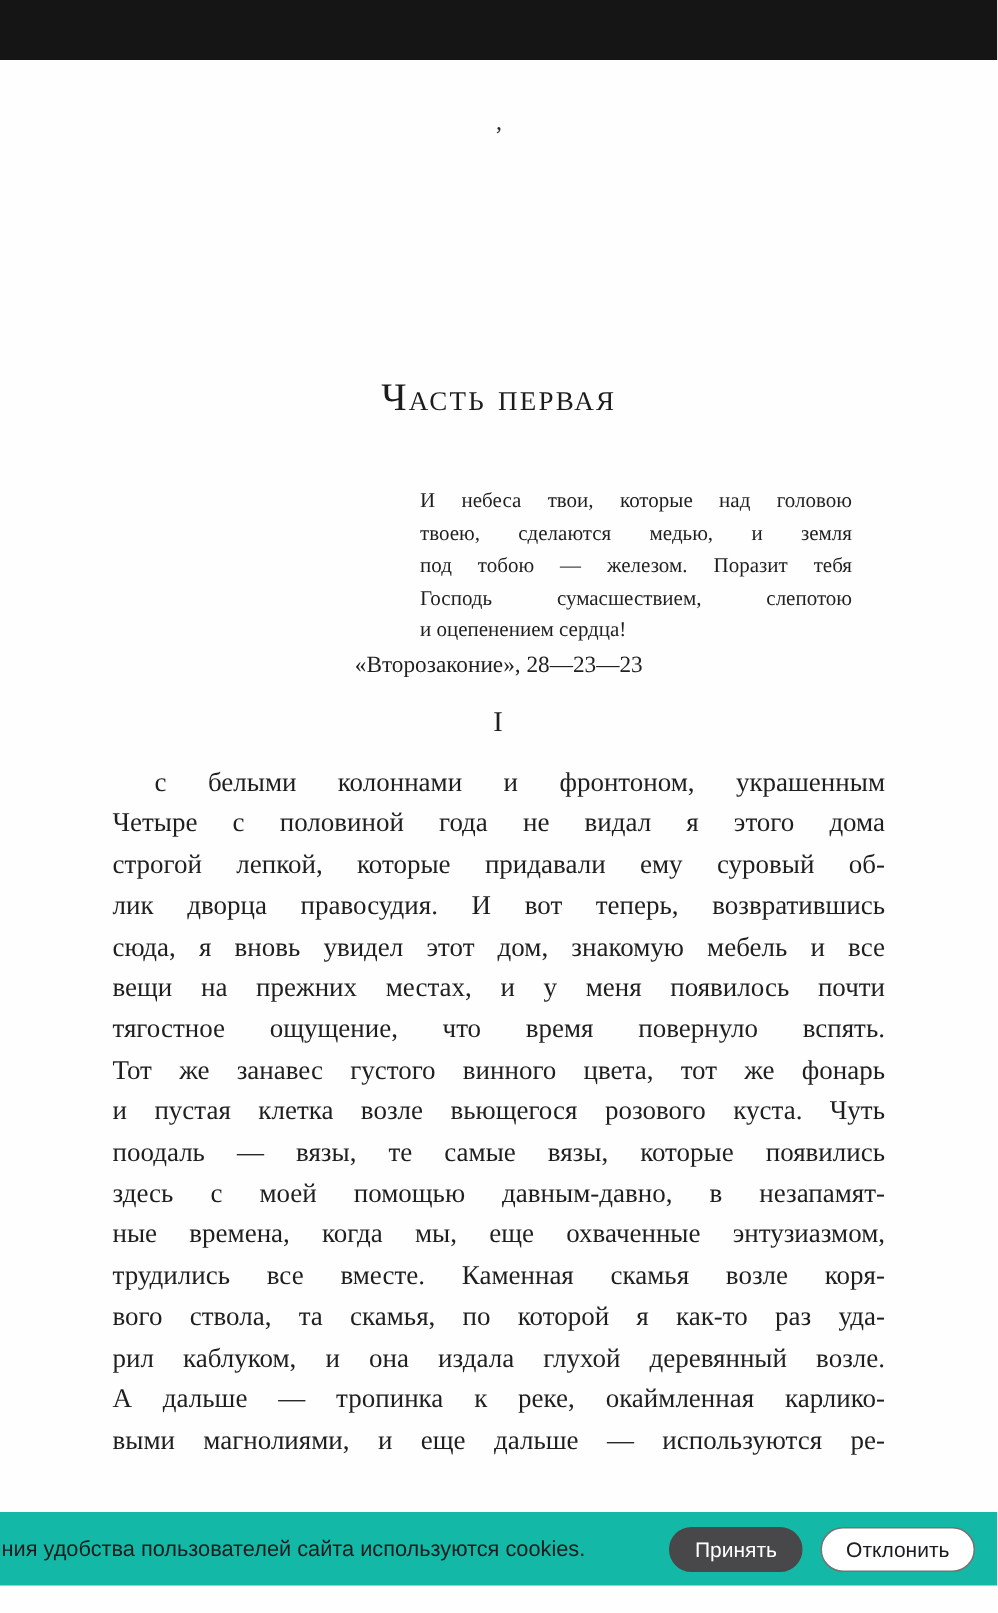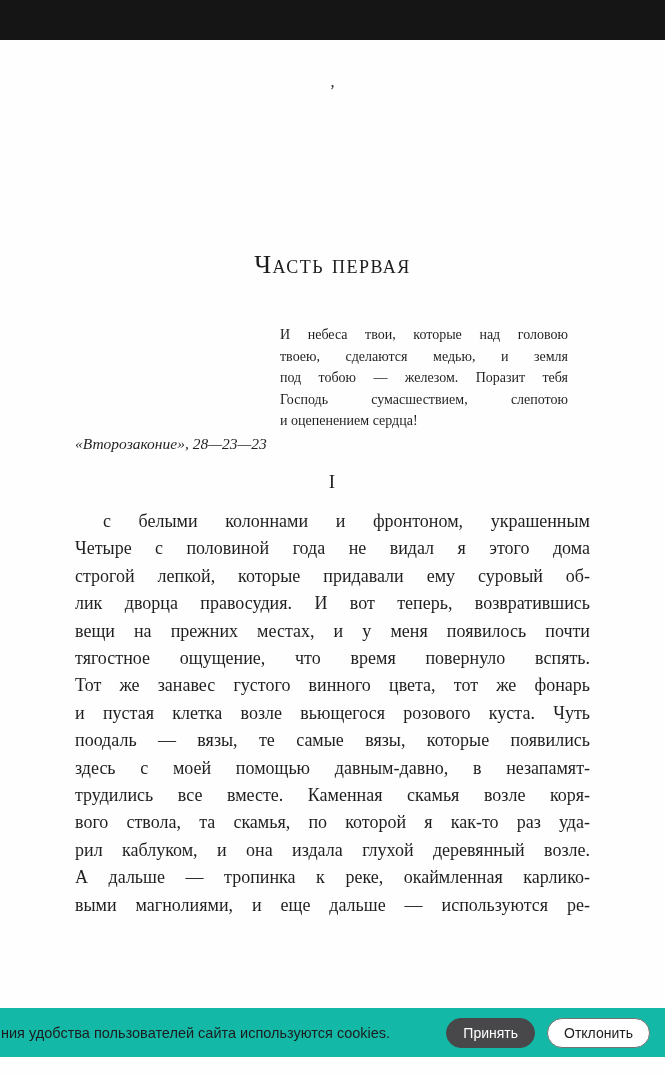--- a/index.html
+++ b/index.html
@@ -53,22 +53,21 @@
   }
   .epigraph .epi-line {
     text-align:justify;
     text-align-last:justify;
   }
   .epigraph .epi-line:last-child {
     text-align-last:left;
   }
   .epi-attribution {
     margin-top:1px;
-    text-align:left;
-    font-style:italic;
+    text-align:center;
     font-size:15.5px;
     line-height:21.5px;
   }
 
   .chapter-number {
     margin-top:17px;
     text-align:center;
     font-size:19px;
     letter-spacing:1px;
   }
@@ -155,26 +154,28 @@
 
     <div class="epi-attribution">«Второзаконие», 28—23—23</div>
 
     <div class="chapter-number">I</div>
 
     <div class="body-text">
         <div class="bline">с белыми колоннами и фронтоном, украшенным</div>
         <div class="bline">Четыре с половиной года не видал я этого дома</div>
         <div class="bline">строгой лепкой, которые придавали ему суровый об-</div>
         <div class="bline">лик дворца правосудия. И вот теперь, возвратившись</div>
+        <div class="bline">сюда, я вновь увидел этот дом, знакомую мебель и все</div>
         <div class="bline">вещи на прежних местах, и у меня появилось почти</div>
         <div class="bline">тягостное ощущение, что время повернуло вспять.</div>
         <div class="bline">Тот же занавес густого винного цвета, тот же фонарь</div>
         <div class="bline">и пустая клетка возле вьющегося розового куста. Чуть</div>
         <div class="bline">поодаль — вязы, те самые вязы, которые появились</div>
         <div class="bline">здесь с моей помощью давным-давно, в незапамят-</div>
+        <div class="bline">ные времена, когда мы, еще охваченные энтузиазмом,</div>
         <div class="bline">трудились все вместе. Каменная скамья возле коря-</div>
         <div class="bline">вого ствола, та скамья, по которой я как-то раз уда-</div>
         <div class="bline">рил каблуком, и она издала глухой деревянный возле.</div>
         <div class="bline">А дальше — тропинка к реке, окаймленная карлико-</div>
         <div class="bline">выми магнолиями, и еще дальше — используются ре-</div>
       </div>
 
   </div>
 
   <div class="cookie-bar">

